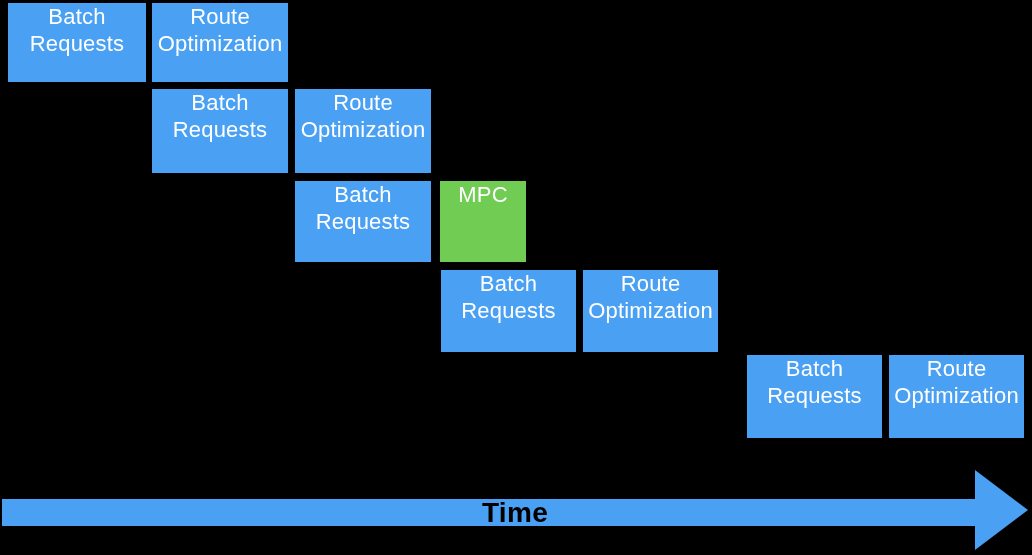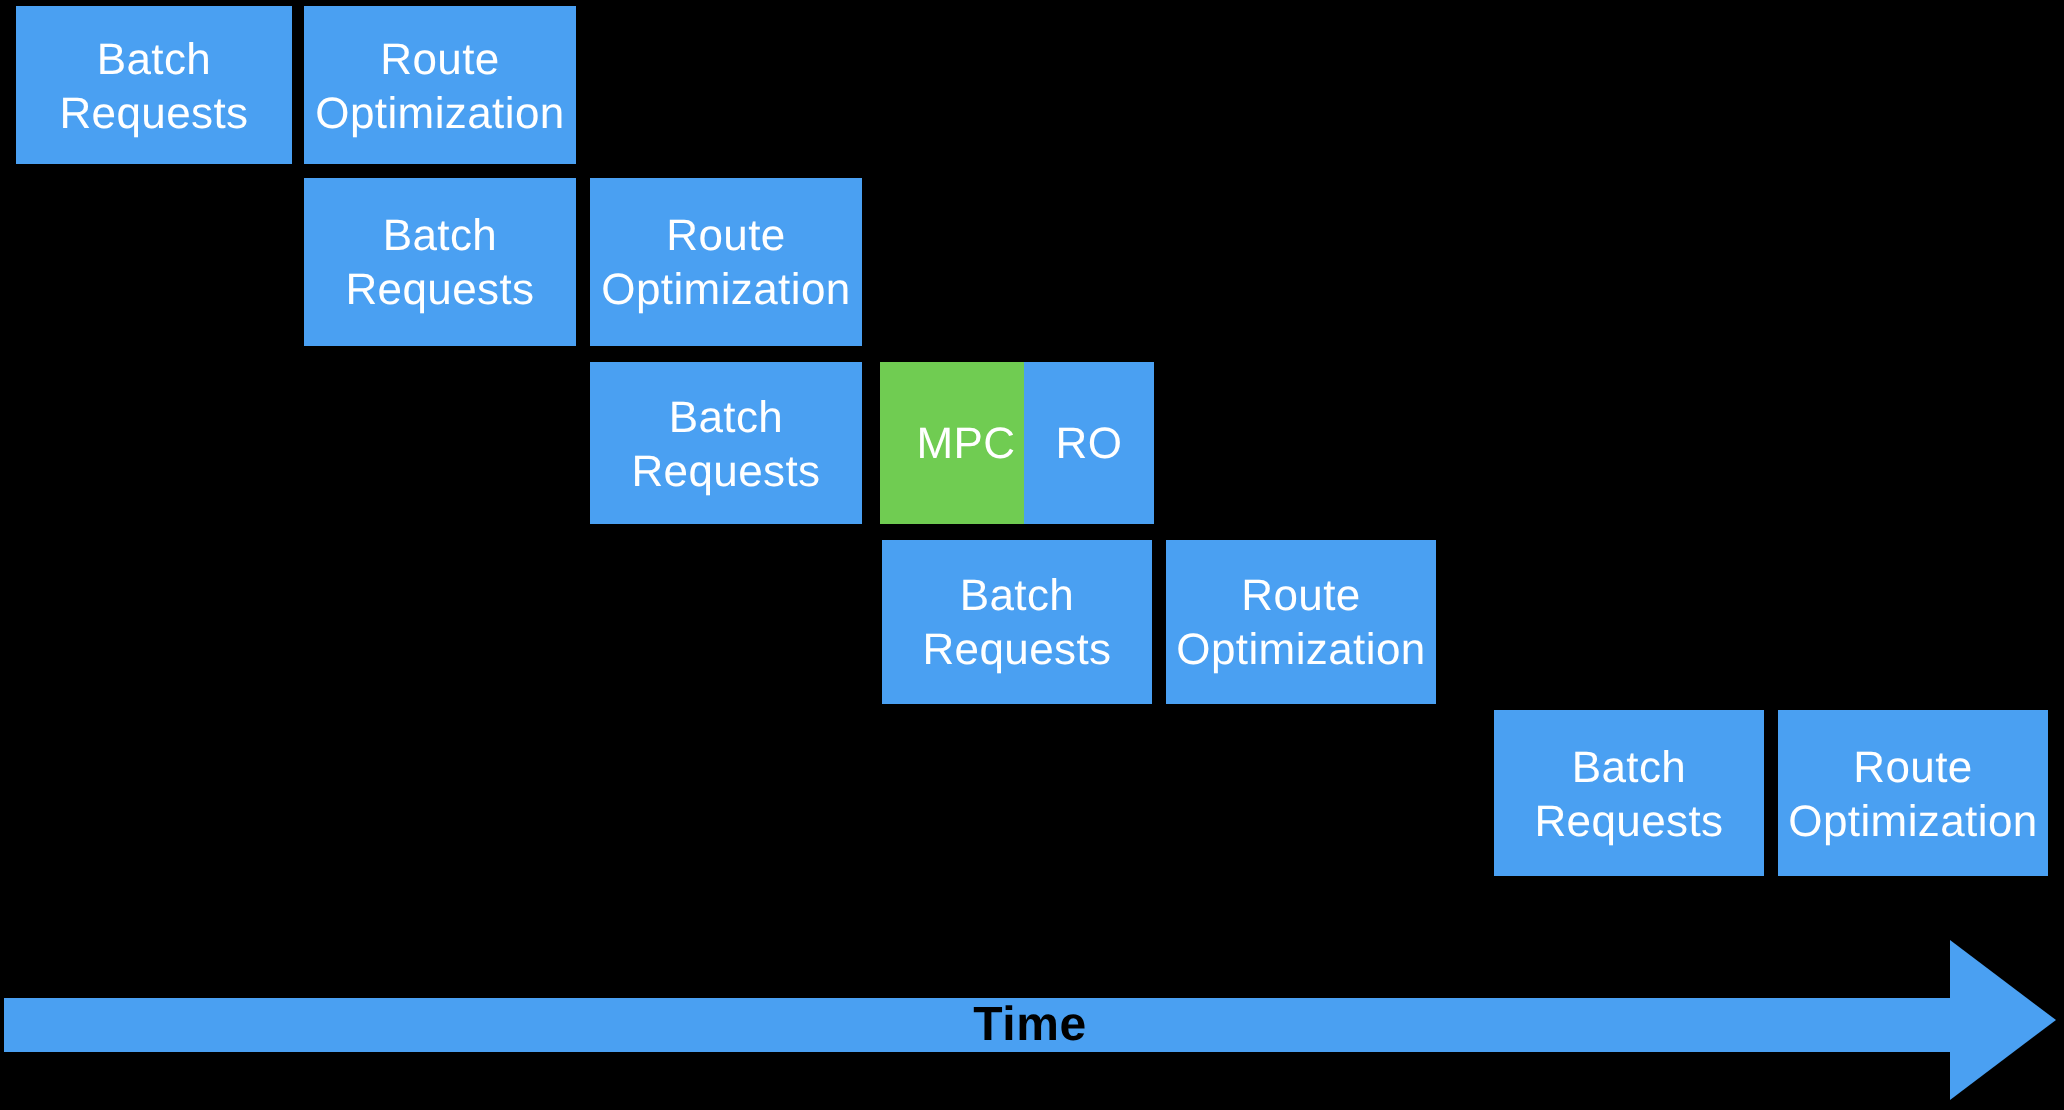--- a/index.html
+++ b/index.html
@@ -11,21 +11,21 @@
     position: relative;
     width: 1032px;
     height: 555px;
     background: #000000;
     overflow: hidden;
     font-family: "Liberation Sans", sans-serif;
   }
   .box {
     position: absolute;
     display: flex;
-    align-items: center;
+    align-items: flex-start;
     justify-content: center;
     text-align: center;
     color: #FFFFFF;
     font-size: 22px;
     line-height: 27px;
     letter-spacing: 0.2px;
     box-sizing: border-box;
     padding: 0 4px;
   }
   .blue  { background: #4AA0F2; }
@@ -70,21 +70,21 @@
   .time-label {
     position: absolute;
     left: 2px;
     top: 499px;
     width: 1026px;
     height: 27px;
     display: flex;
     align-items: center;
     justify-content: center;
     color: #000000;
-    font-size: 24px;
+    font-size: 28px;
     font-weight: 700;
     letter-spacing: 0.3px;
   }
 </style>
 </head>
 <body>
 
 <div class="stage">
 
   <div class="box blue b0">
@@ -100,23 +100,20 @@
   <div class="box blue b3">
     <span>Route Optimization</span>
   </div>
 
   <div class="box blue b4">
     <span>Batch Requests</span>
   </div>
   <div class="box green b5">
     <span>MPC</span>
   </div>
-  <div class="box blue b6">
-    <span>RO</span>
-  </div>
 
   <div class="box blue b7">
     <span>Batch Requests</span>
   </div>
   <div class="box blue b8">
     <span>Route Optimization</span>
   </div>
 
   <div class="box blue b9">
     <span>Batch Requests</span>

